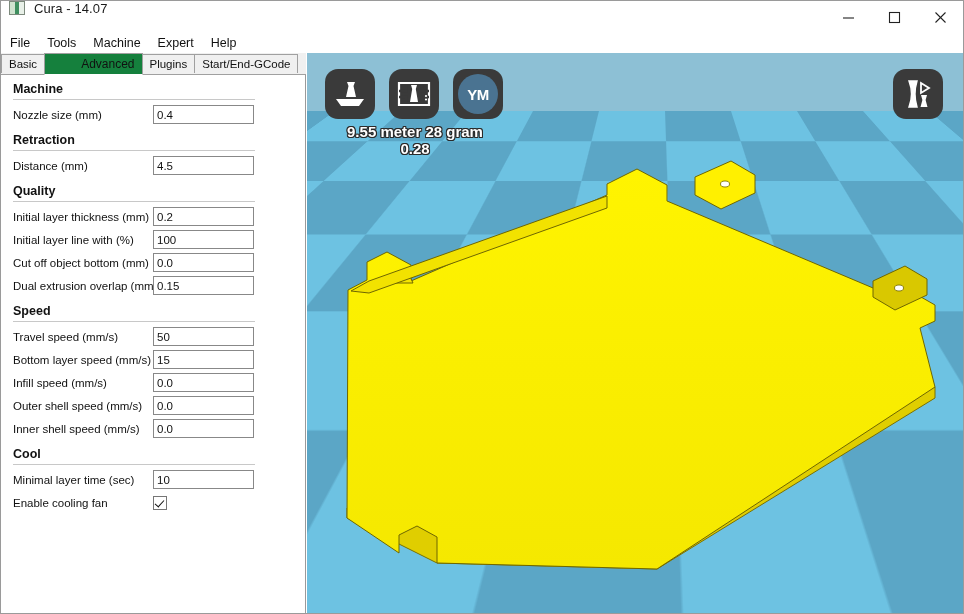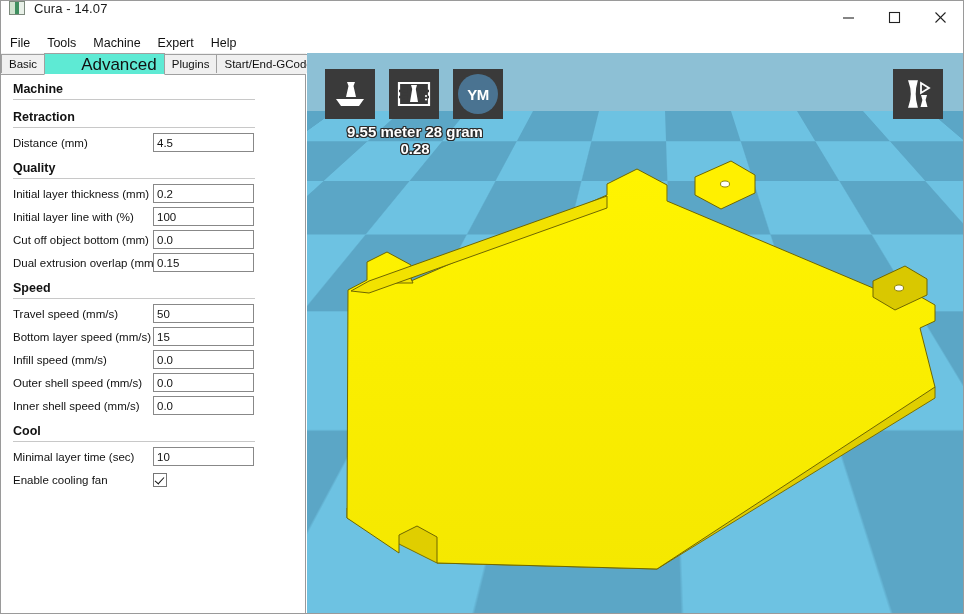--- a/index.html
+++ b/index.html
@@ -69,26 +69,26 @@
     font-size: 11.5px; color: #111;
     height: 19px; line-height: 19px;
     padding: 0 7px;
     background: #f0f0f0;
     border: 1px solid #a0a0a0;
     border-bottom: none;
     margin-right: -1px;
     white-space: nowrap;
   }
   .tab.active {
-    background: #5eead4;
+    background: #15803d;
     height: 22px; line-height: 21px;
     border-bottom: 1px solid #ffffff;
     z-index: 3;
     position: relative;
-    font-size: 17px;
+    font-size: 12px;
     padding-left: 36px;
   }
 
   
   #settings {
     position: absolute; left: 0; top: 74px;
     width: 305px; height: 539px;
     background: #ffffff;
     border-right: 1px solid #9a9a9a;
     overflow: hidden;
@@ -156,21 +156,21 @@
     background-size: 132px 132px;
     background-position: 0 0, 66px 66px;
     transform: perspective(520px) rotateX(66deg);
     transform-origin: 50% 0%;
   }
 
   
   .tb {
     position: absolute;
     width: 50px; height: 50px;
-    border-radius: 0;
+    border-radius: 13px;
     background: #3a3a3a;
     display: flex; align-items: center; justify-content: center;
   }
   #tb-load { left: 18px; top: 16px; }
   #tb-layer { left: 82px; top: 16px; }
   #tb-ym { left: 146px; top: 16px; }
   #tb-expert { left: 586px; top: 16px; }
   .ym-circle {
     width: 40px; height: 40px; border-radius: 50%;
     background: #4a7391;
@@ -236,20 +236,24 @@
   <div id="tabstrip">
       <div class="tab">Basic</div>
       <div class="tab active">Advanced</div>
       <div class="tab">Plugins</div>
       <div class="tab">Start/End-GCode</div>
     </div>
 
   <div id="settings">
       <div class="sec-title">Machine</div>
       <div class="sec-rule"></div>
+      <div class="row">
+        <span class="row-label">Nozzle size (mm)</span>
+        <input class="field" type="text" value="0.4" style="">
+      </div>
       <div class="sec-title">Retraction</div>
       <div class="sec-rule"></div>
       <div class="row">
         <span class="row-label">Distance (mm)</span>
         <input class="field" type="text" value="4.5" style="">
       </div>
       <div class="sec-title">Quality</div>
       <div class="sec-rule"></div>
       <div class="row">
         <span class="row-label">Initial layer thickness (mm)</span>

